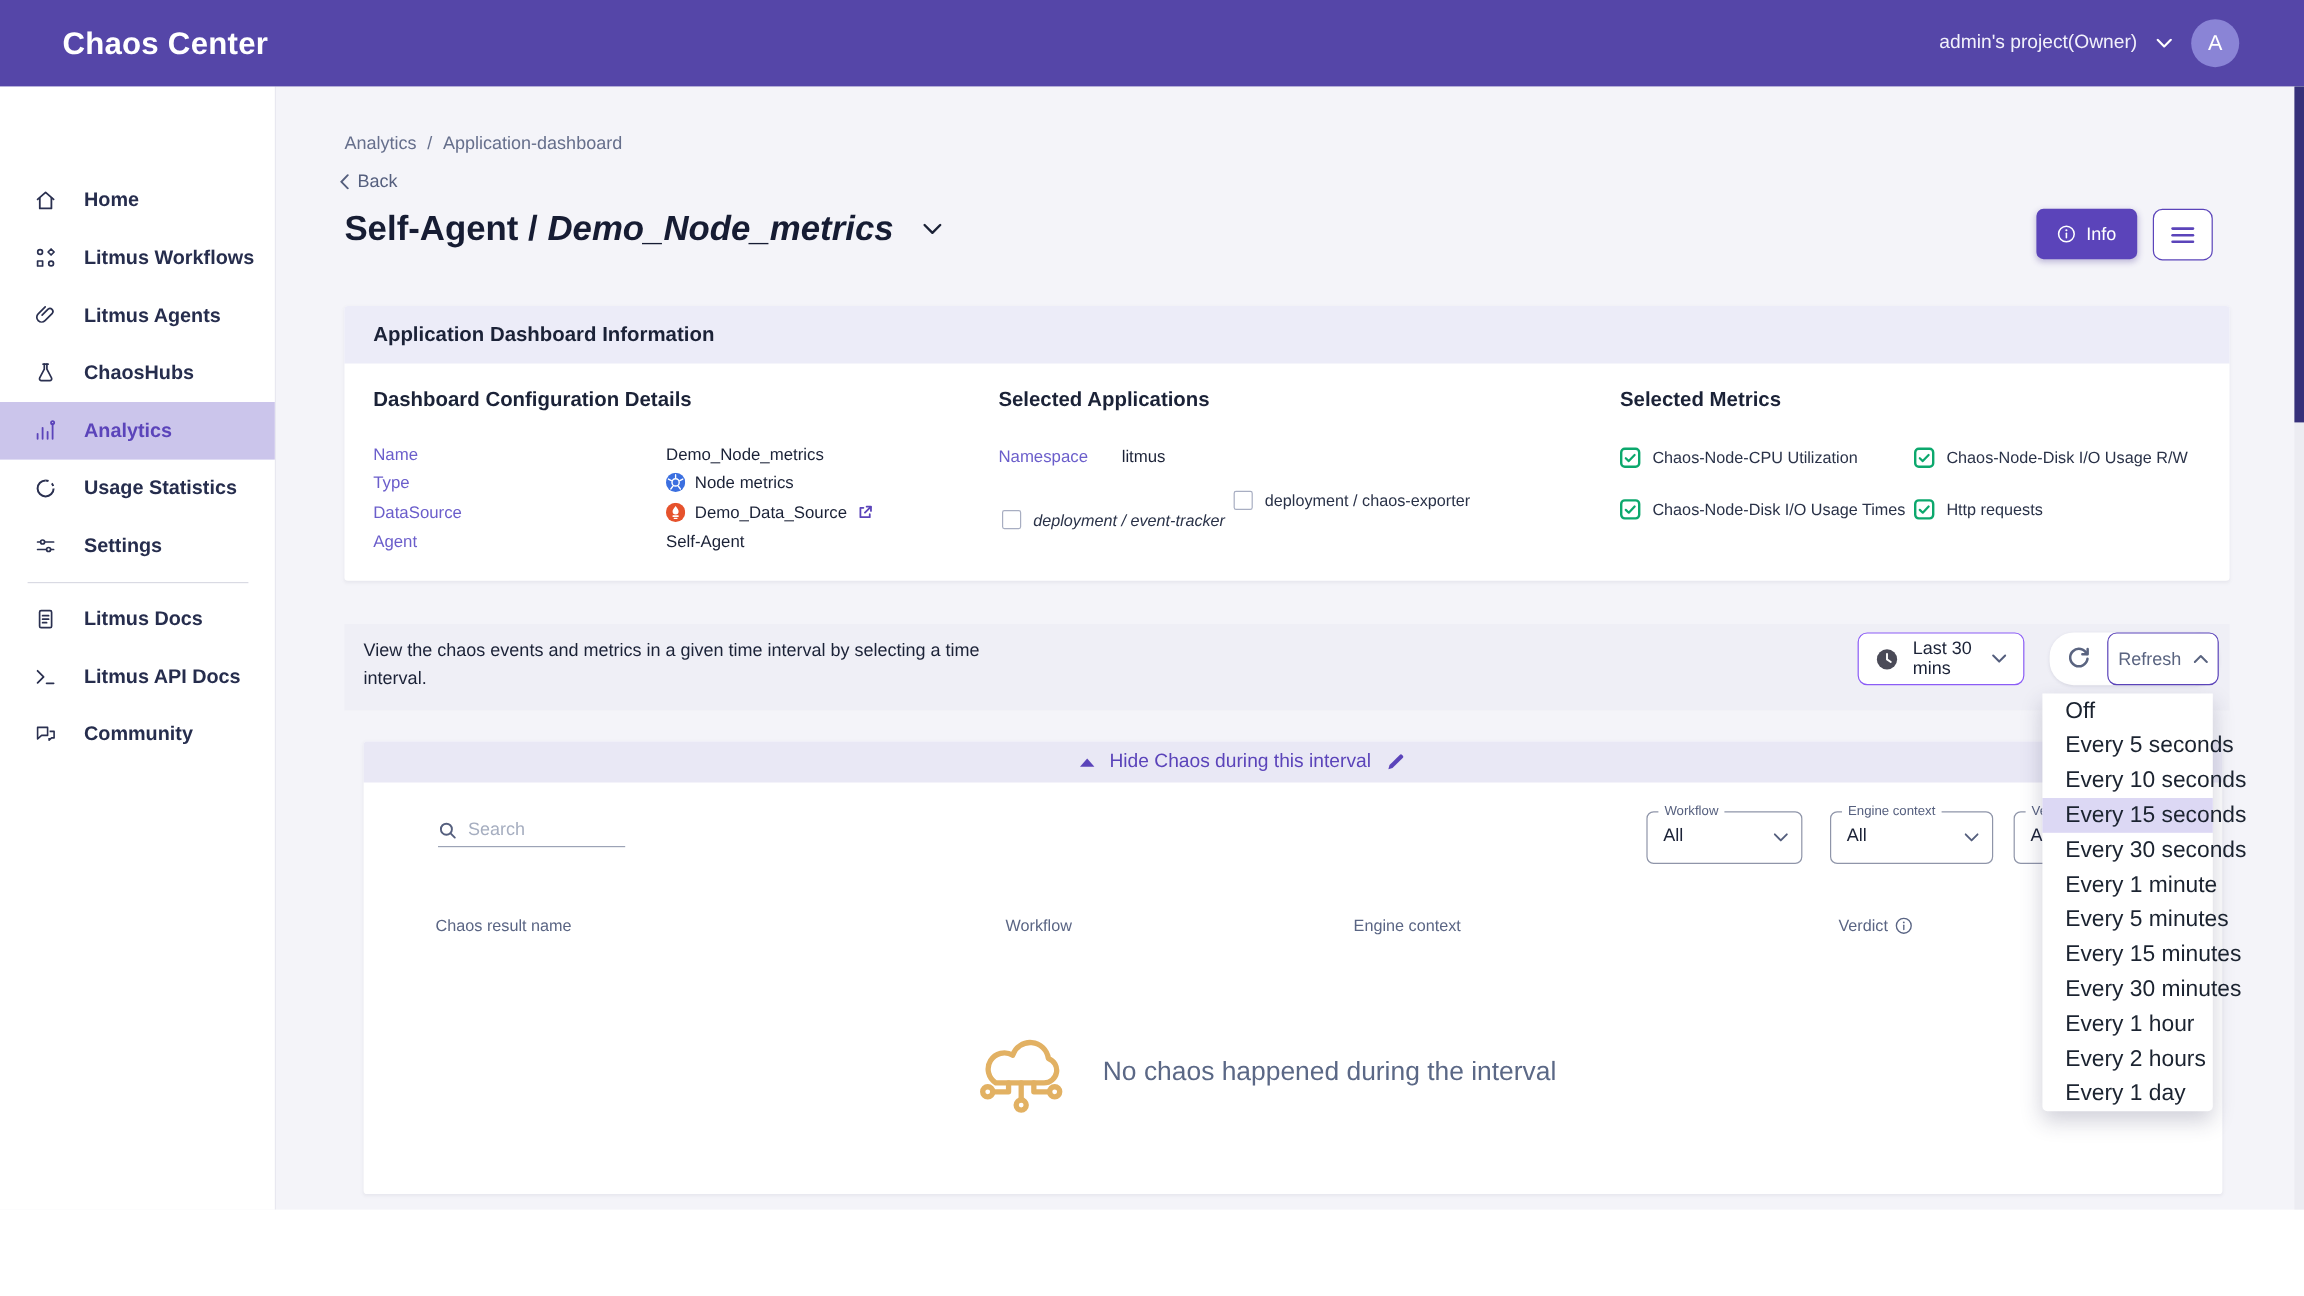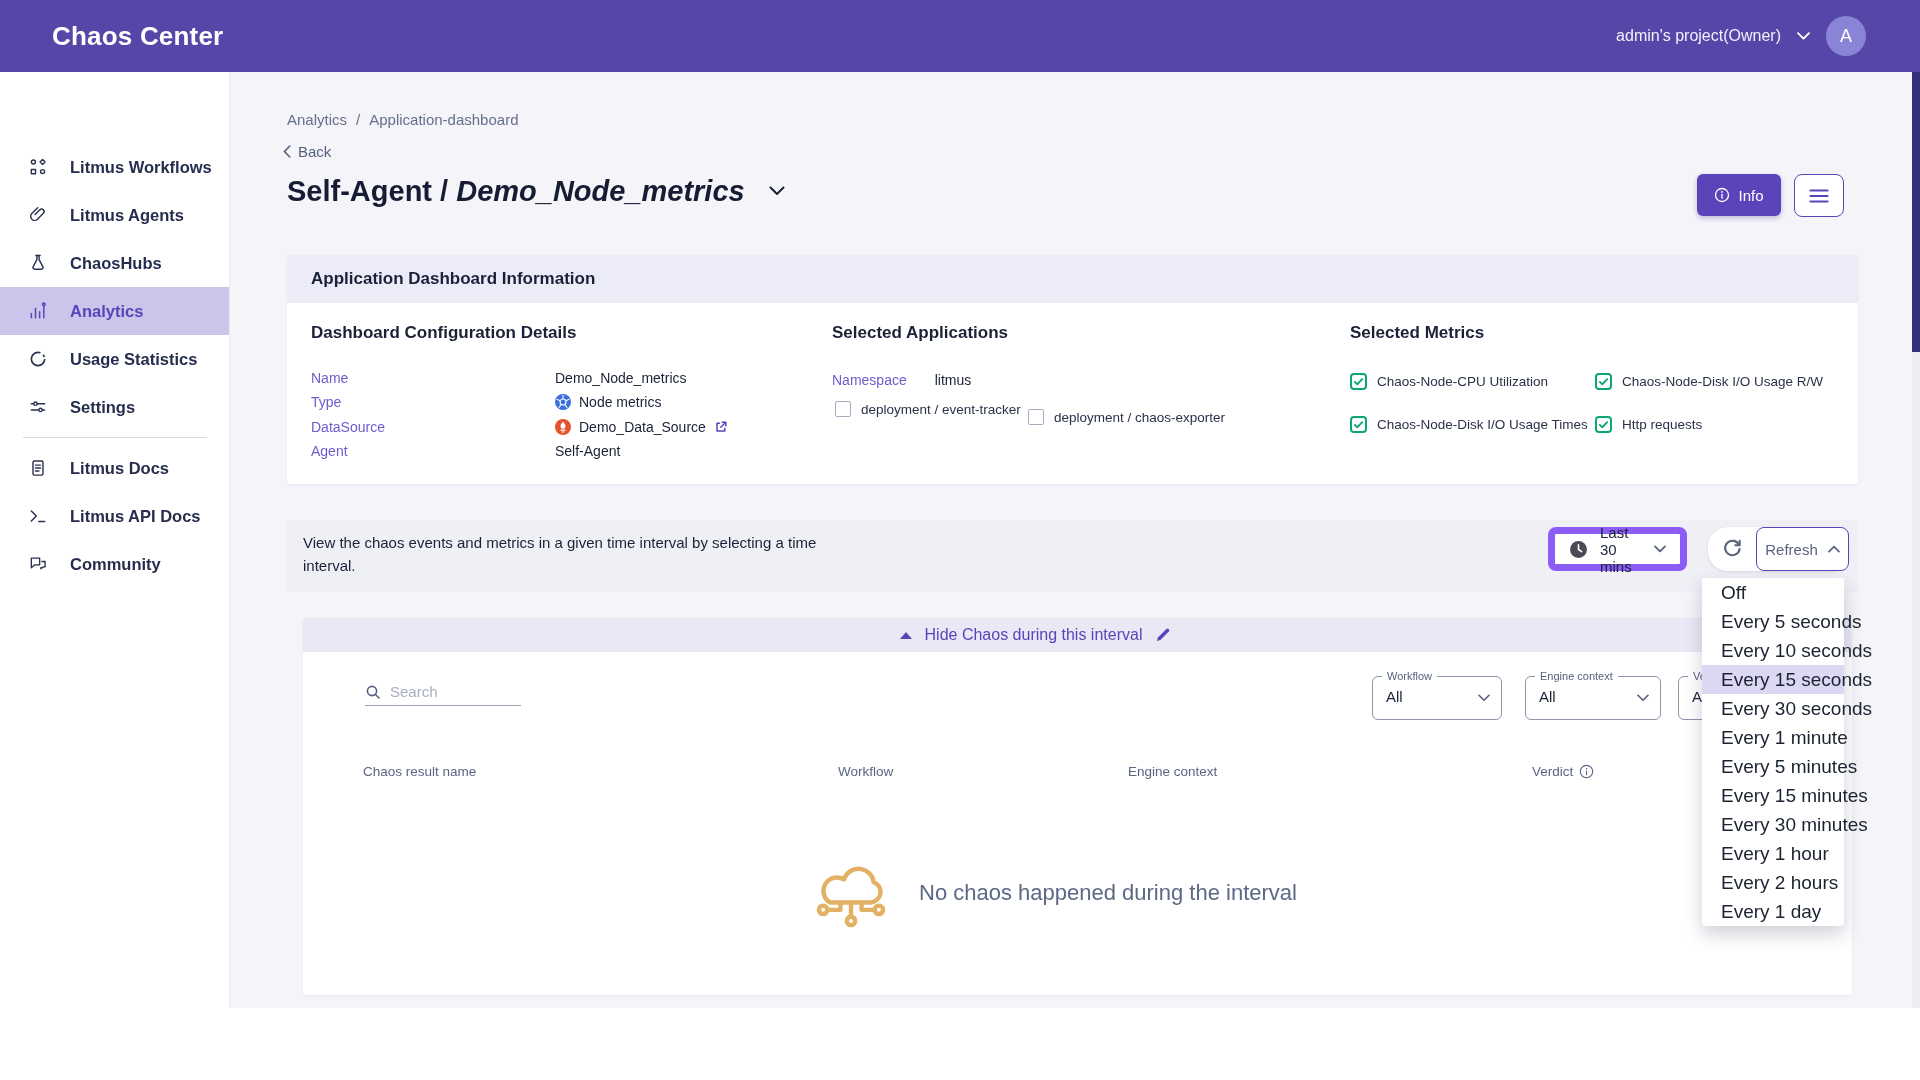--- a/index.html
+++ b/index.html
@@ -48,21 +48,21 @@
   .cfg-value { color:#1B2237; display:flex; align-items:center; gap:8px; }
   .ns-label { color:#6B5ECB; font-size:14px; }
   .ns-value { color:#1B2237; font-size:14px; }
   .cb { width:16px; height:16px; border:1.5px solid #A8AEC2; border-radius:2px; background:#fff; }
   .cb-green { width:17px; height:17px; border:2px solid #0CA86D; border-radius:4px; background:#fff; display:flex; align-items:center; justify-content:center; }
   .cb-row { position:absolute; display:flex; align-items:center; gap:10px; font-size:13.5px; color:#2A3248; }
 
   
   .interval-bar { position:absolute; left:287px; top:520px; width:1571px; height:72px; background:#EFEFF6; }
   .interval-desc { position:absolute; left:16px; top:11px; width:545px; font-size:15px; line-height:23px; color:#1B2237; }
-  .time-select { position:absolute; left:1261px; top:7px; width:139px; height:44px; background:#fff; border:7px solid #8b5cf6; border-radius:8px; display:flex; align-items:center; gap:12px; padding:12px 14px; cursor:pointer; }
+  .time-select { position:absolute; left:1261px; top:7px; width:139px; height:44px; background:#fff; border:1px solid #8b5cf6; border-radius:8px; display:flex; align-items:center; gap:12px; padding:12px 14px; cursor:pointer; }
   .time-select .tlabel { font-size:15px; color:#1B2237; flex:1; }
   .refresh-card { position:absolute; left:1421px; top:7px; width:141px; height:44px; background:#fff; border-radius:20px; box-shadow:0 1px 3px rgba(90,90,120,.15); }
   .refresh-icon-zone { position:absolute; left:0; top:0; width:48px; height:44px; display:flex; align-items:center; justify-content:center; cursor:pointer; }
   .refresh-btn { position:absolute; right:0; top:0; width:93px; height:44px; background:#fff; border:1.5px solid #5B44BA; border-radius:8px; display:flex; align-items:center; justify-content:center; gap:10px; font-size:15px; color:#5A6480; cursor:pointer; }
 
   
   .refresh-menu { position:absolute; left:1702px; top:578px; width:142px; height:348px; background:#fff; border-radius:0 0 4px 4px; box-shadow:0 8px 18px rgba(40,40,80,.22); z-index:60; }
   .refresh-item { height:29px; line-height:29px; padding-left:19px; font-size:19px; color:#1B2330; cursor:pointer; white-space:nowrap; }
   .refresh-item.selected { background:#DCD8F4; }
 
@@ -104,20 +104,29 @@
           </svg>
       </span>
       <div class="avatar">A</div>
     </div>
   </div>
 
   <div class="sidebar">
     <div class="nav">
       <div class="nav-item">
         <span class="nav-icon">
+            <svg viewBox="0 0 24 24" fill="none" stroke="currentColor" stroke-width="1.8" stroke-linecap="round" stroke-linejoin="round">
+              <path d="M4 11L12 4l8 7"></path>
+              <path d="M6.2 9.6V20h11.6V9.6"></path>
+            </svg>
+          </span>
+        <span class="nav-label">Home</span>
+      </div>
+      <div class="nav-item">
+        <span class="nav-icon">
             <svg viewBox="0 0 24 24" fill="none" stroke="currentColor" stroke-width="1.7" stroke-linecap="round" stroke-linejoin="round">
               <circle cx="6.5" cy="6" r="2.4"></circle>
               <path d="M17.5 3l3 3-3 3-3-3z"></path>
               <rect x="4" y="15" width="5" height="5"></rect>
               <circle cx="17.5" cy="17.5" r="2.4"></circle>
             </svg>
           </span>
         <span class="nav-label">Litmus Workflows</span>
       </div>
       <div class="nav-item">
@@ -301,21 +310,21 @@
     <div class="cfg-row" style="left:24px; top:188px;">
       <span class="cfg-label">Agent</span>
       <span class="cfg-value">Self-Agent</span>
     </div>
 
     <div class="col-title" style="left:545px;">Selected Applications</div>
     <div class="abs" style="left:545px; top:117px; display:flex; gap:28px; align-items:center;">
       <span class="ns-label">Namespace</span>
       <span class="ns-value">litmus</span>
     </div>
-    <div class="cb-row" style="left:548px; top:146px;">
+    <div class="cb-row" style="left:548px; top:170px;font-style:italic;">
       <span class="cb"></span>
       <span>deployment / event-tracker</span>
     </div>
     <div class="cb-row" style="left:741px; top:154px;">
       <span class="cb"></span>
       <span>deployment / chaos-exporter</span>
     </div>
 
     <div class="col-title" style="left:1063px;">Selected Metrics</div>
     <div class="cb-row" style="left:1063px; top:118px;">

